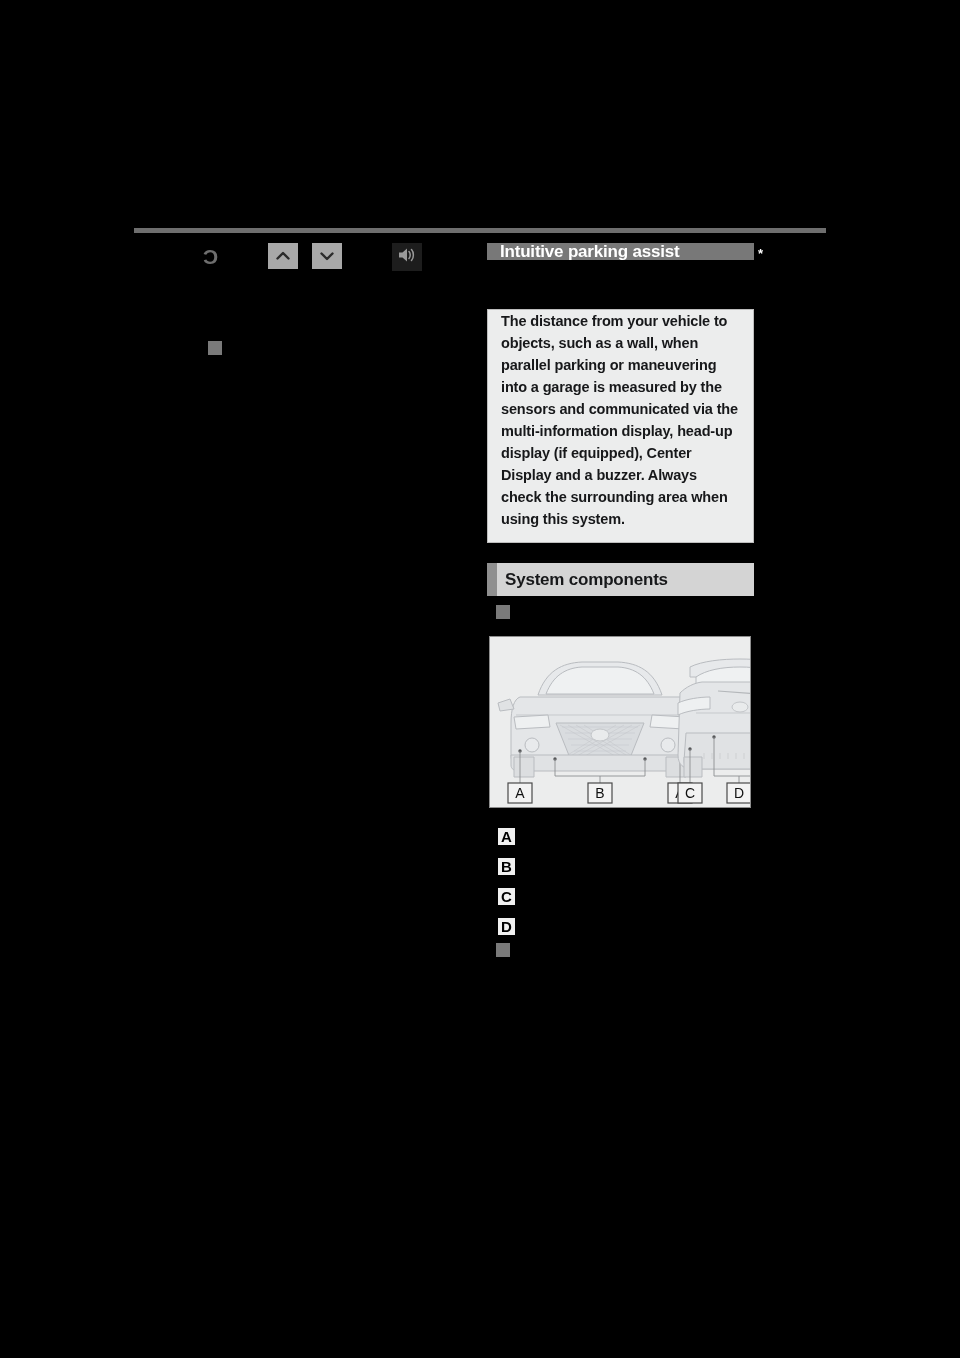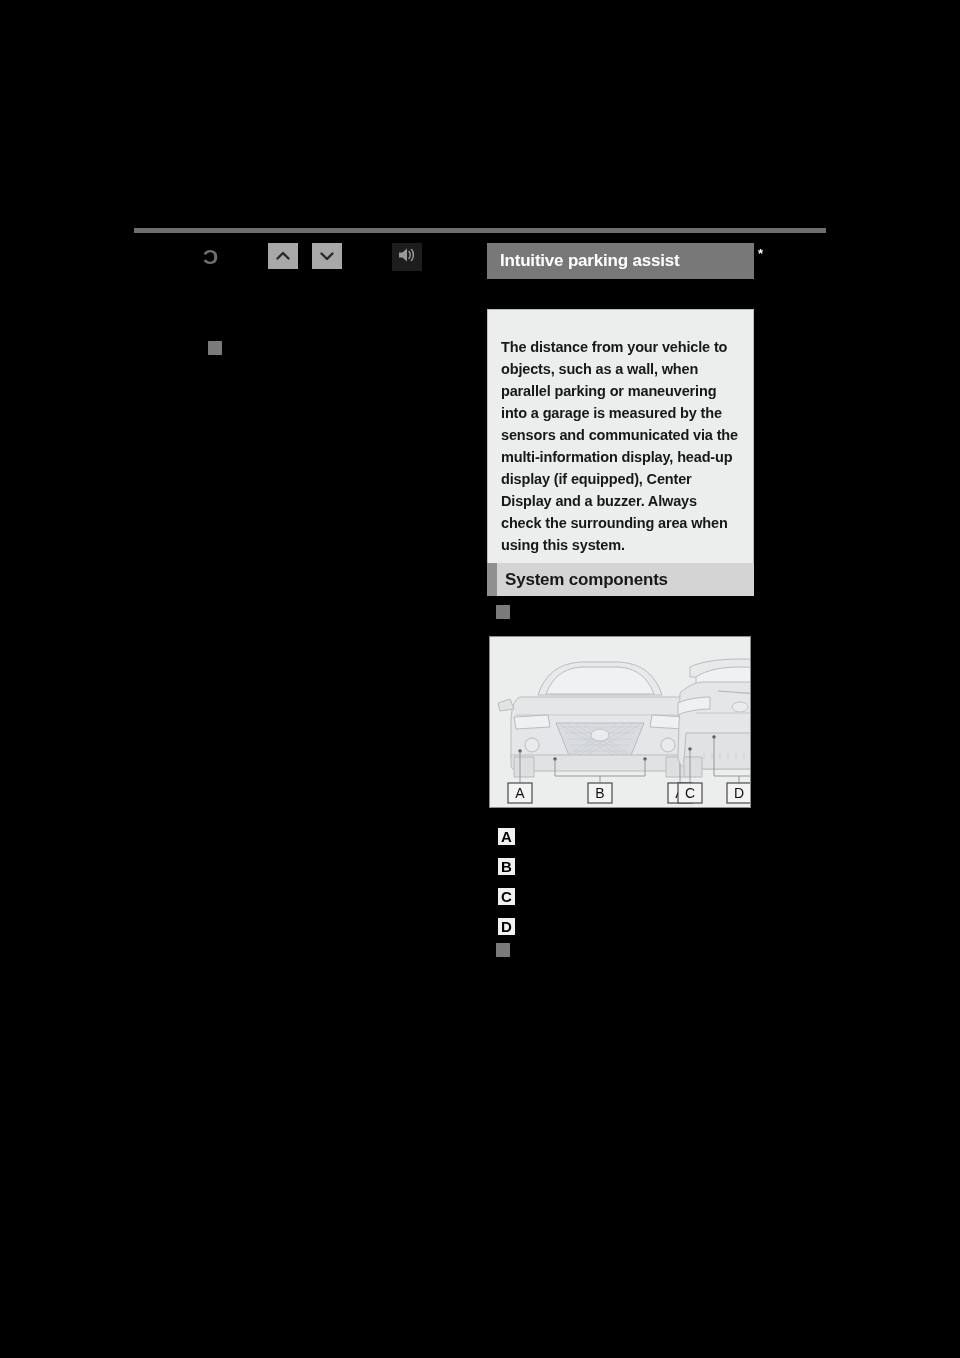--- a/index.html
+++ b/index.html
@@ -111,21 +111,21 @@
   .bullet-after-list {
     position: absolute;
     left: 9px;
     top: 700px;
   }
 
   
   .title-bar {
     position: relative;
     width: 267px;
-    height: 36px;
+    height: 17px;
     background: #787878;
     display: flex;
     align-items: center;
     text-align: right;
   }
   .title-bar .title-text {
     color: #ffffff;
     font-size: 17px;
     font-weight: bold;
     letter-spacing: -0.2px;
@@ -143,21 +143,21 @@
 
   
   .desc-box {
     position: absolute;
     left: 0;
     top: 66px;
     width: 267px;
     box-sizing: border-box;
     background: #eceded;
     border: 1px solid #bdbdbd;
-    padding: 26px 13px 12px 13px;
+    padding: 0 13px 12px 13px;
   }
   .desc-box p {
     margin: 0;
     color: #17181a;
     font-size: 14.5px;
     line-height: 22px;
     font-weight: bold;
     letter-spacing: -0.15px;
   }
 

